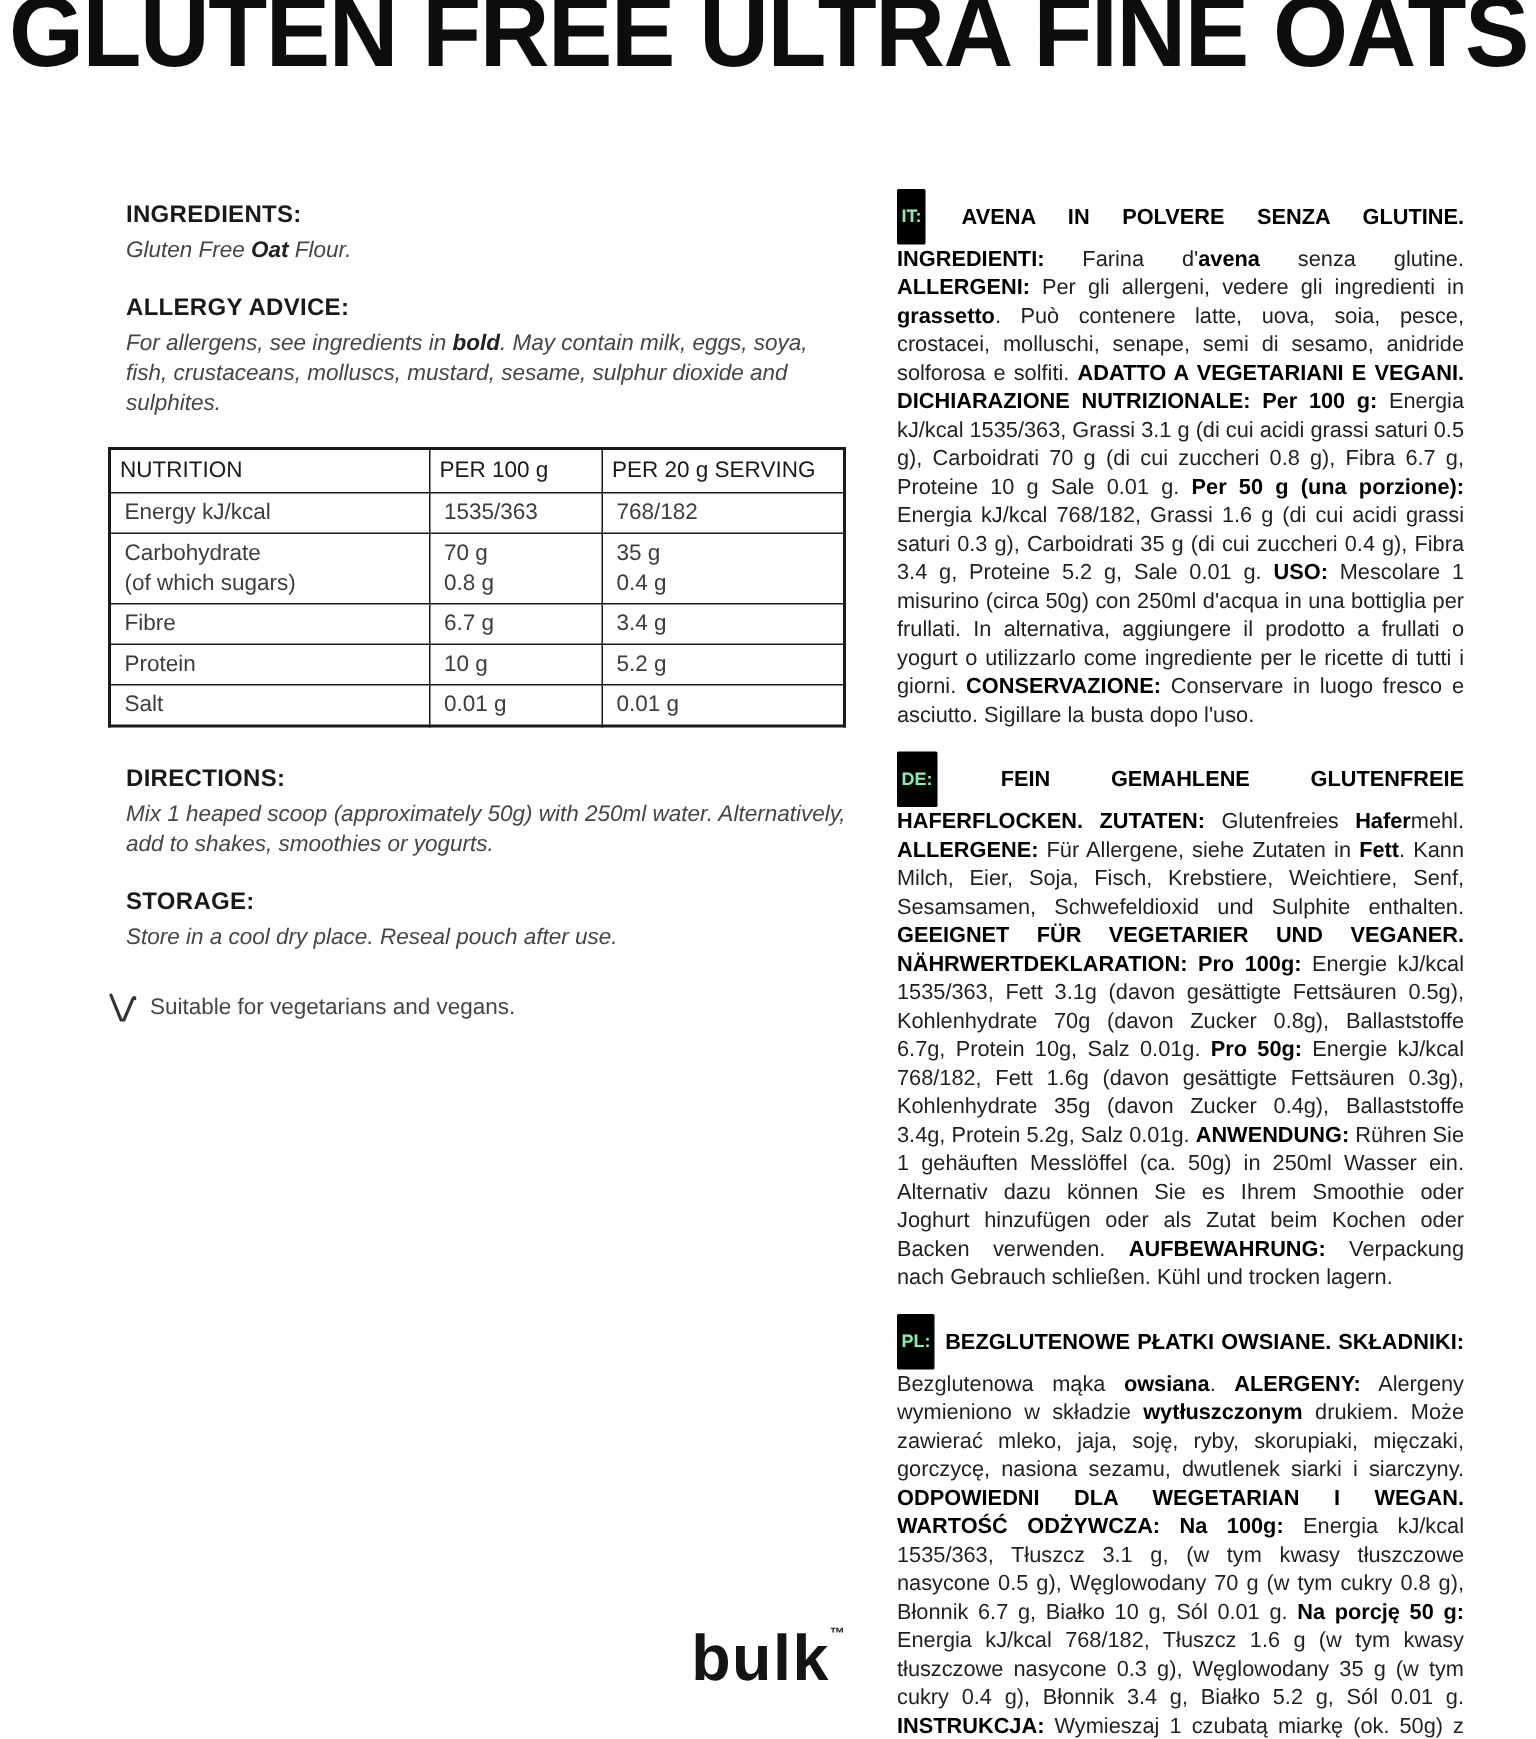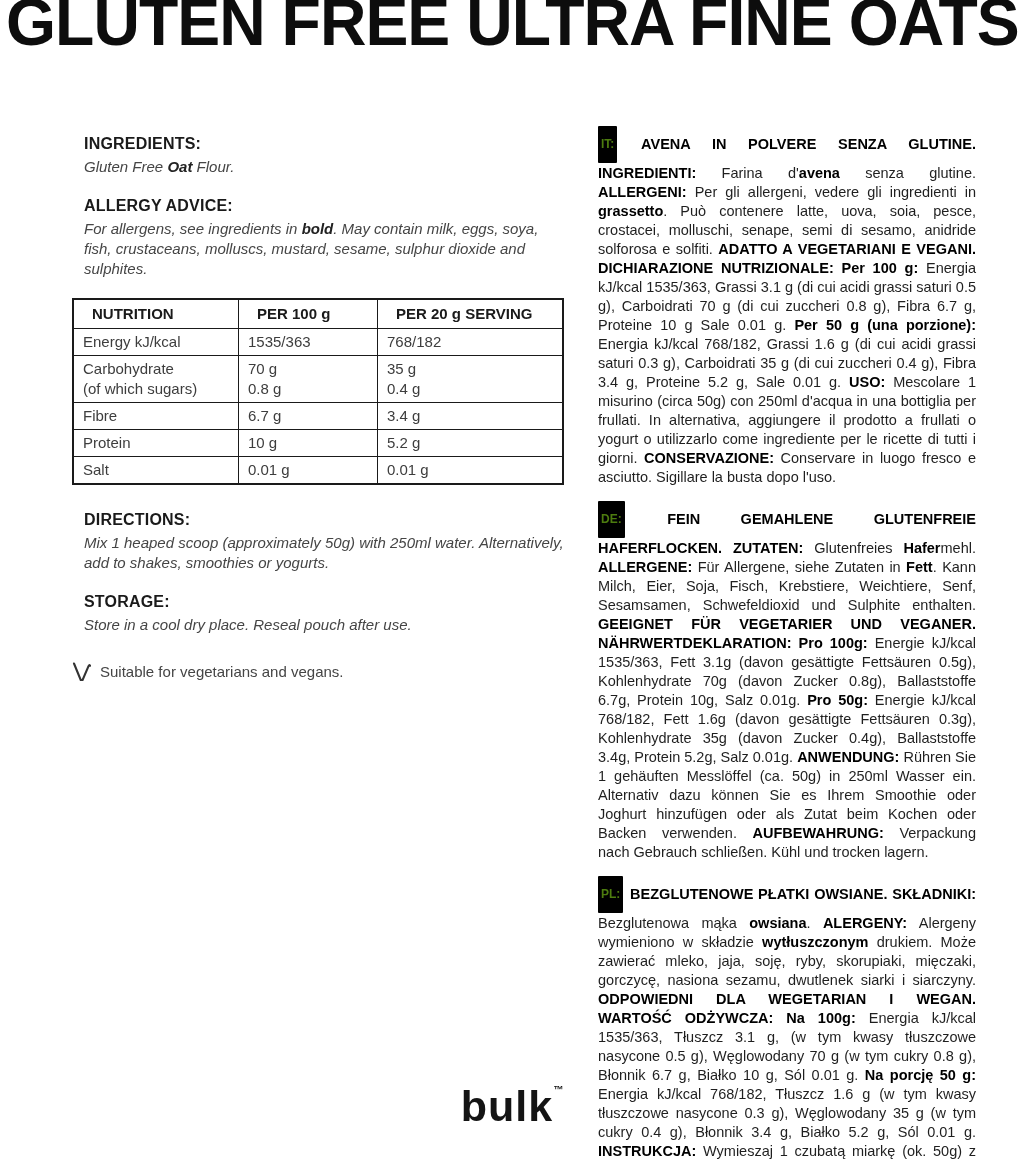--- a/index.html
+++ b/index.html
@@ -11,33 +11,33 @@
          transform:scaleX(0.96);transform-origin:0 0;line-height:1;}
   
   .col-left{position:absolute;left:72px;top:134px;width:496px;font-size:15px;line-height:20px;color:#454545;}
   .col-left h2{margin:0 0 3px 12px;font-size:16px;line-height:20px;font-weight:bold;color:#1a1a1a;letter-spacing:.2px;}
   .col-left p{margin:0 0 19px 12px;font-style:italic;}
   .col-left b{color:#222;}
   
   .ntable{border-collapse:collapse;width:492px;margin:6px 0 25px 0;color:#3d3d3d;}
   .ntable th,.ntable td{border:1.6px solid #1a1a1a;padding:3px 9px;text-align:left;
          vertical-align:top;font-size:15px;line-height:20px;}
-  .ntable th{font-weight:bold;color:#1a1a1a;padding:4px 18px;white-space:nowrap;}
+  .ntable th{font-weight:normal;color:#1a1a1a;padding:4px 6px;white-space:nowrap;}
   .ntable{border:2.5px solid #1a1a1a;}
   .col-c2{width:102px;}
   .col-c3{width:148px;}
   
   .veg-note{display:flex;align-items:center;gap:9px;margin-top:26px;color:#454545;}
   .veg-note svg{flex:0 0 auto;}
   
   .col-right{position:absolute;left:598px;top:127px;width:378px;font-size:14.5px;
              line-height:19px;color:#1f1f1f;text-align:justify;}
   .lang-para{margin:0 0 15px 0;}
   .lang-para b{color:#000;}
-  .lang-badge{display:inline-block;background:#000;color:#4d7c0f;font-weight:bold;
+  .lang-badge{display:inline-block;background:#000;color:#86efac;font-weight:bold;
               font-size:12px;line-height:15px;padding:11px 3px;border-radius:1px;
               position:relative;top:-1px;margin-right:2px;}
   
   .footer{position:absolute;left:0;right:0;bottom:28px;text-align:center;}
   .brand{font-size:43px;font-weight:bold;color:#141414;letter-spacing:1px;}
   .tm{font-size:10px;font-weight:bold;color:#141414;vertical-align:28px;}
 </style>
 </head>
 <body>
 

